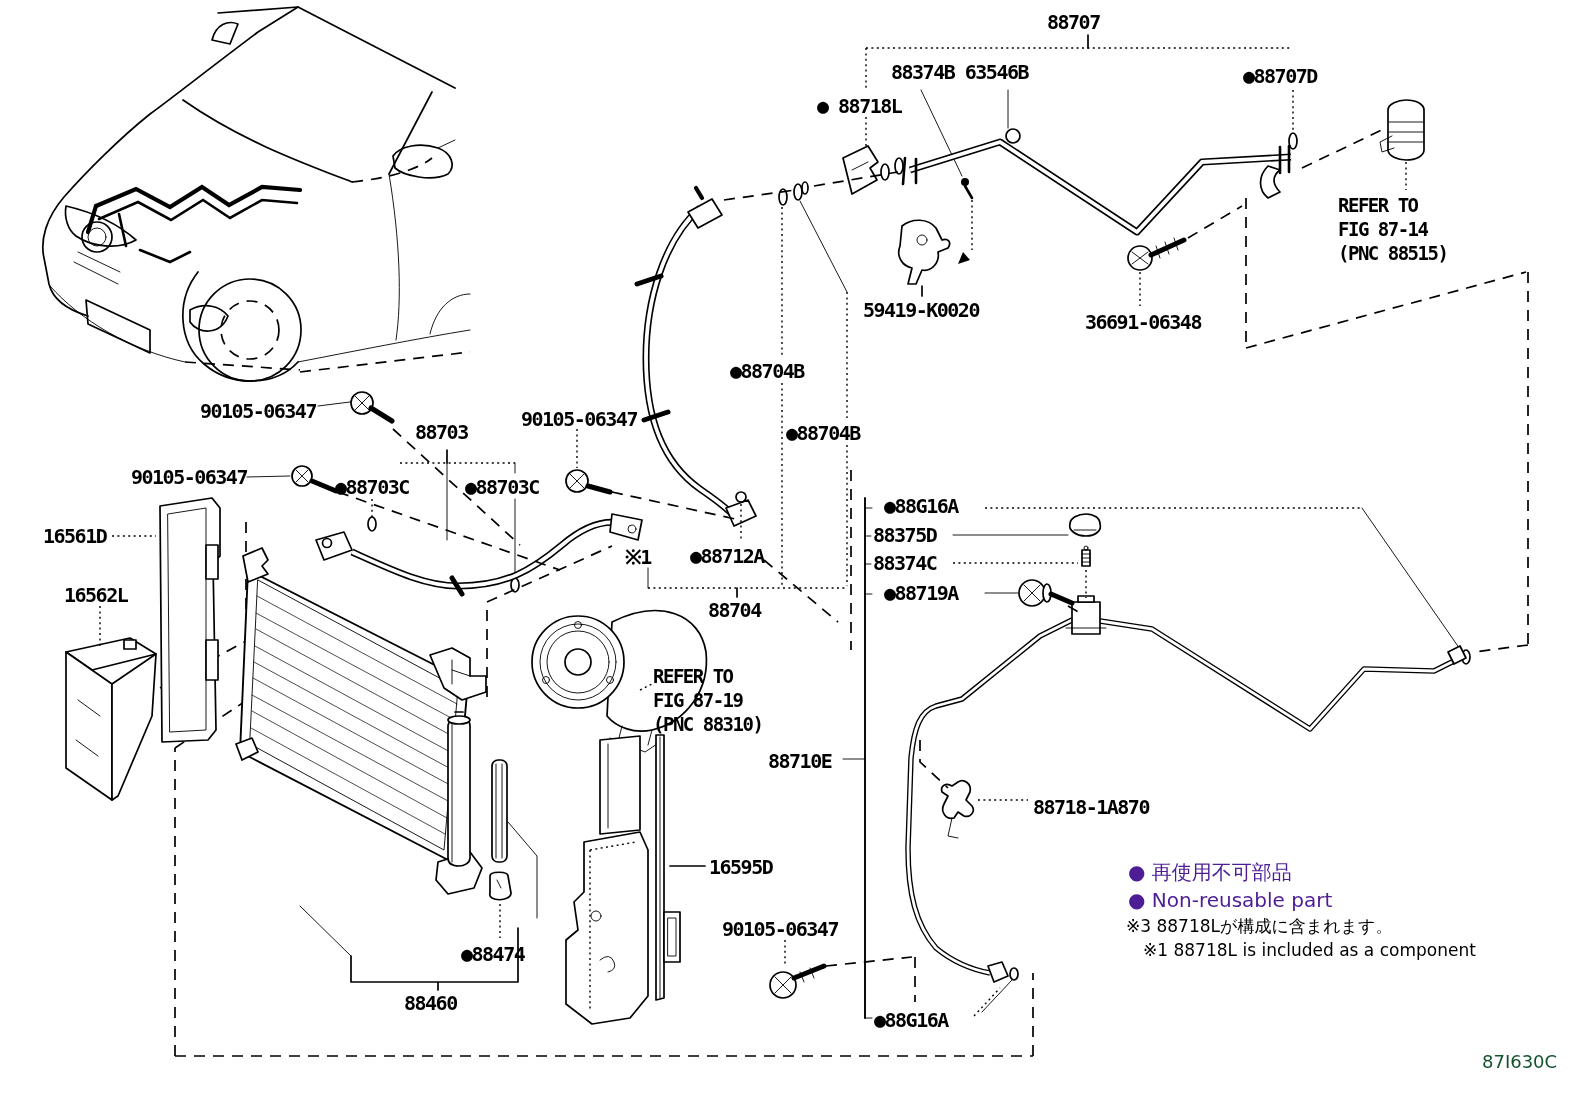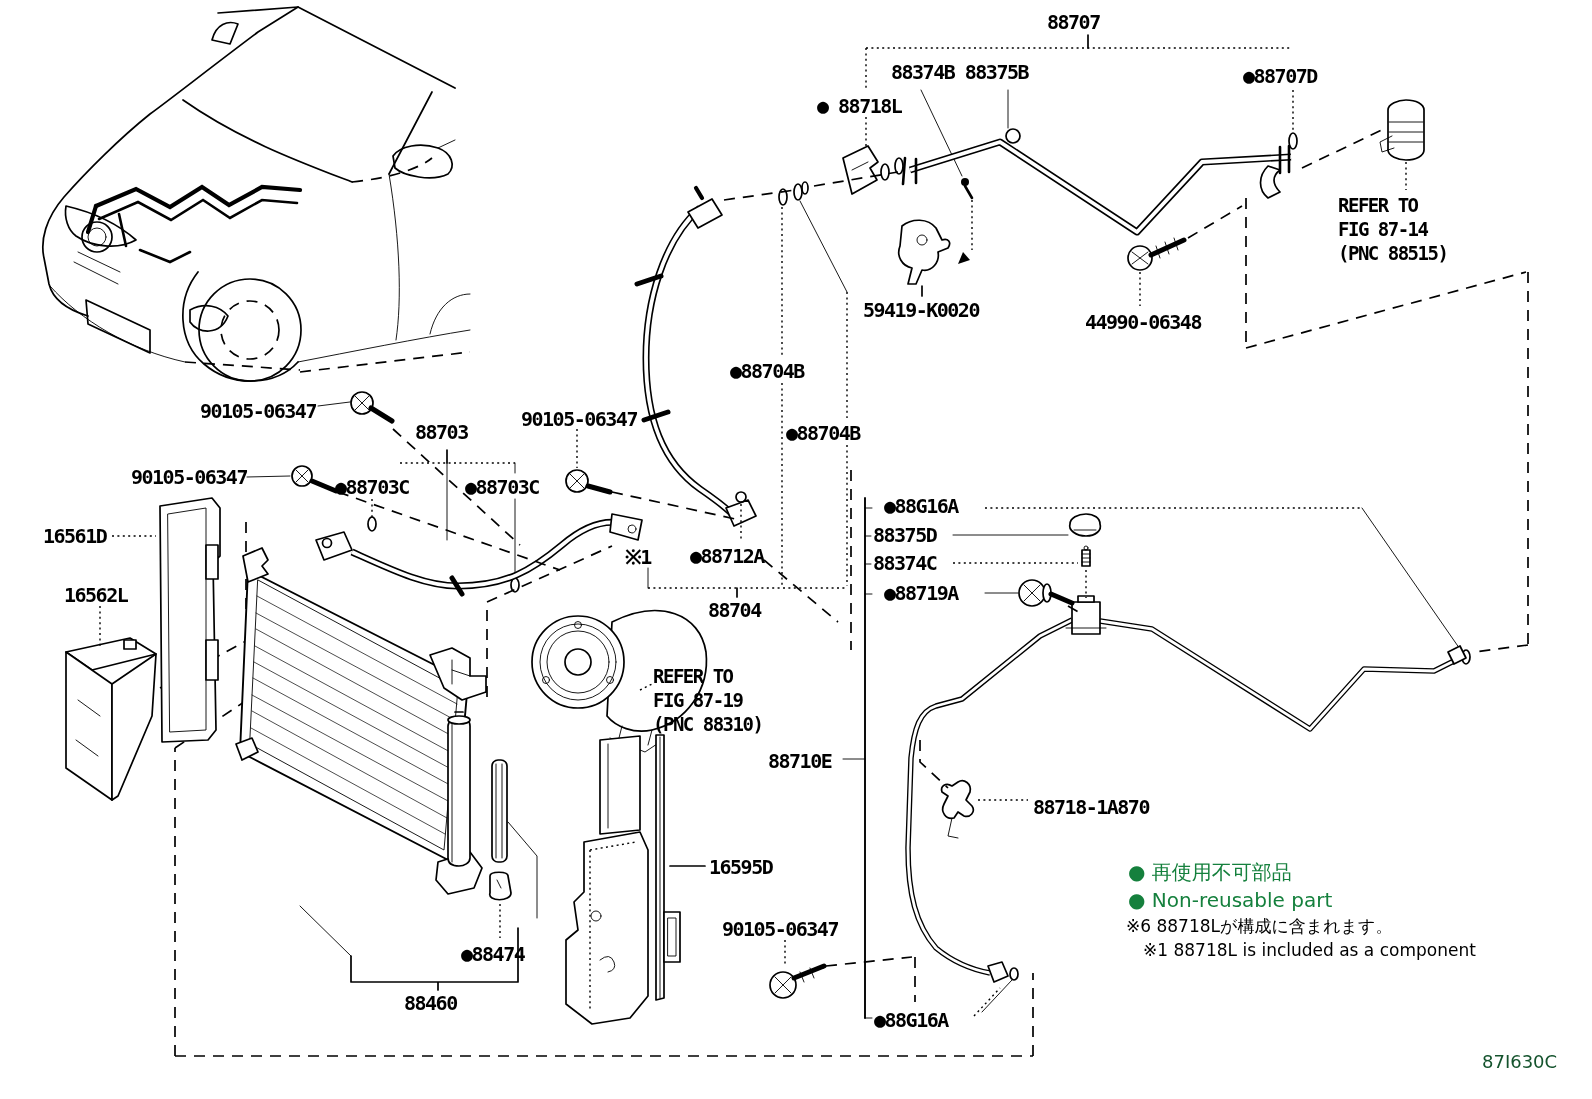--- a/index.html
+++ b/index.html
@@ -19,21 +19,21 @@
   .w4{stroke:#000;fill:none;stroke-width:4.2;stroke-linecap:round;}
   .w2{stroke:#000;fill:none;stroke-width:2.6;stroke-linecap:round;}
   .w5{stroke:#000;fill:none;stroke-width:5;stroke-linecap:round;}
   .f {fill:#000;stroke:none;}
   
   .lbl{position:absolute;font:bold 20px/24px "DejaVu Sans Mono",monospace;
        letter-spacing:-1.5px;white-space:pre;color:#000;}
   .ref{position:absolute;font:bold 19px/24px "DejaVu Sans Mono",monospace;
        letter-spacing:-1.5px;white-space:pre-line;color:#000;}
   .legend{position:absolute;font:normal 20px/24px "DejaVu Sans","Liberation Sans",sans-serif;
-       white-space:pre;color:#15803d;}
+       white-space:pre;color:#4c1d95;}
   .note{position:absolute;font:normal 17px/21px "DejaVu Sans","Liberation Sans",sans-serif;
        white-space:pre;color:#000;}
   .code{position:absolute;font:normal 18px/20px "DejaVu Sans","Liberation Sans",sans-serif;
        color:#14532d;}
 </style>
 </head>
 <body>
 
 <div class="stage">
 
@@ -301,28 +301,28 @@
     <circle class="sw" cx="783" cy="985" r="13"></circle>
     <path class="t" d="M775,977 L791,993 M791,977 L775,993"></path>
     <path class="w5" d="M794,978 L824,966"></path>
     <path class="t" d="M800,972 L804,982 M810,968 L814,978"></path>
     <path class="d" d="M826,966 L912,957"></path>
     <path class="d" d="M915,957 V1002"></path>
   </g>
 </svg>
 
   <div class="lbl" style="left:1047px;top:10px">88707</div>
-  <div class="lbl" style="left:891px;top:60px">88374B 88375B</div>
+  <div class="lbl" style="left:891px;top:60px">88374B 63546B</div>
   <div class="lbl" style="left:817px;top:94px">● 88718L</div>
   <div class="lbl" style="left:1243px;top:64px">●88707D</div>
   <div class="ref" style="left:1338px;top:193px">REFER TO
 FIG 87-14
 (PNC 88515)</div>
   <div class="lbl" style="left:863px;top:298px">59419-K0020</div>
-  <div class="lbl" style="left:1085px;top:310px">44990-06348</div>
+  <div class="lbl" style="left:1085px;top:310px">36691-06348</div>
   <div class="lbl" style="left:730px;top:359px">●88704B</div>
   <div class="lbl" style="left:786px;top:421px">●88704B</div>
   <div class="lbl" style="left:200px;top:399px">90105-06347</div>
   <div class="lbl" style="left:415px;top:420px">88703</div>
   <div class="lbl" style="left:131px;top:465px">90105-06347</div>
   <div class="lbl" style="left:335px;top:475px">●88703C</div>
   <div class="lbl" style="left:465px;top:475px">●88703C</div>
   <div class="lbl" style="left:521px;top:407px">90105-06347</div>
   <div class="lbl" style="left:43px;top:524px">16561D</div>
   <div class="lbl" style="left:64px;top:583px">16562L</div>
@@ -339,17 +339,17 @@
   <div class="lbl" style="left:768px;top:749px">88710E</div>
   <div class="lbl" style="left:1033px;top:795px">88718-1A870</div>
   <div class="lbl" style="left:709px;top:855px">16595D</div>
   <div class="lbl" style="left:722px;top:917px">90105-06347</div>
   <div class="lbl" style="left:461px;top:942px">●88474</div>
   <div class="lbl" style="left:404px;top:991px">88460</div>
   <div class="lbl" style="left:874px;top:1008px">●88G16A</div>
 
   <div class="legend" style="left:1128px;top:860px">● 再使用不可部品</div>
   <div class="legend" style="left:1128px;top:888px">● Non-reusable part</div>
-  <div class="note" style="left:1126px;top:916px">※6 88718Lが構成に含まれます。</div>
+  <div class="note" style="left:1126px;top:916px">※3 88718Lが構成に含まれます。</div>
   <div class="note" style="left:1143px;top:940px">※1 88718L is included as a component</div>
   <div class="code" style="left:1482px;top:1052px">87I630C</div>
 
 </div>
 
 </body></html>

